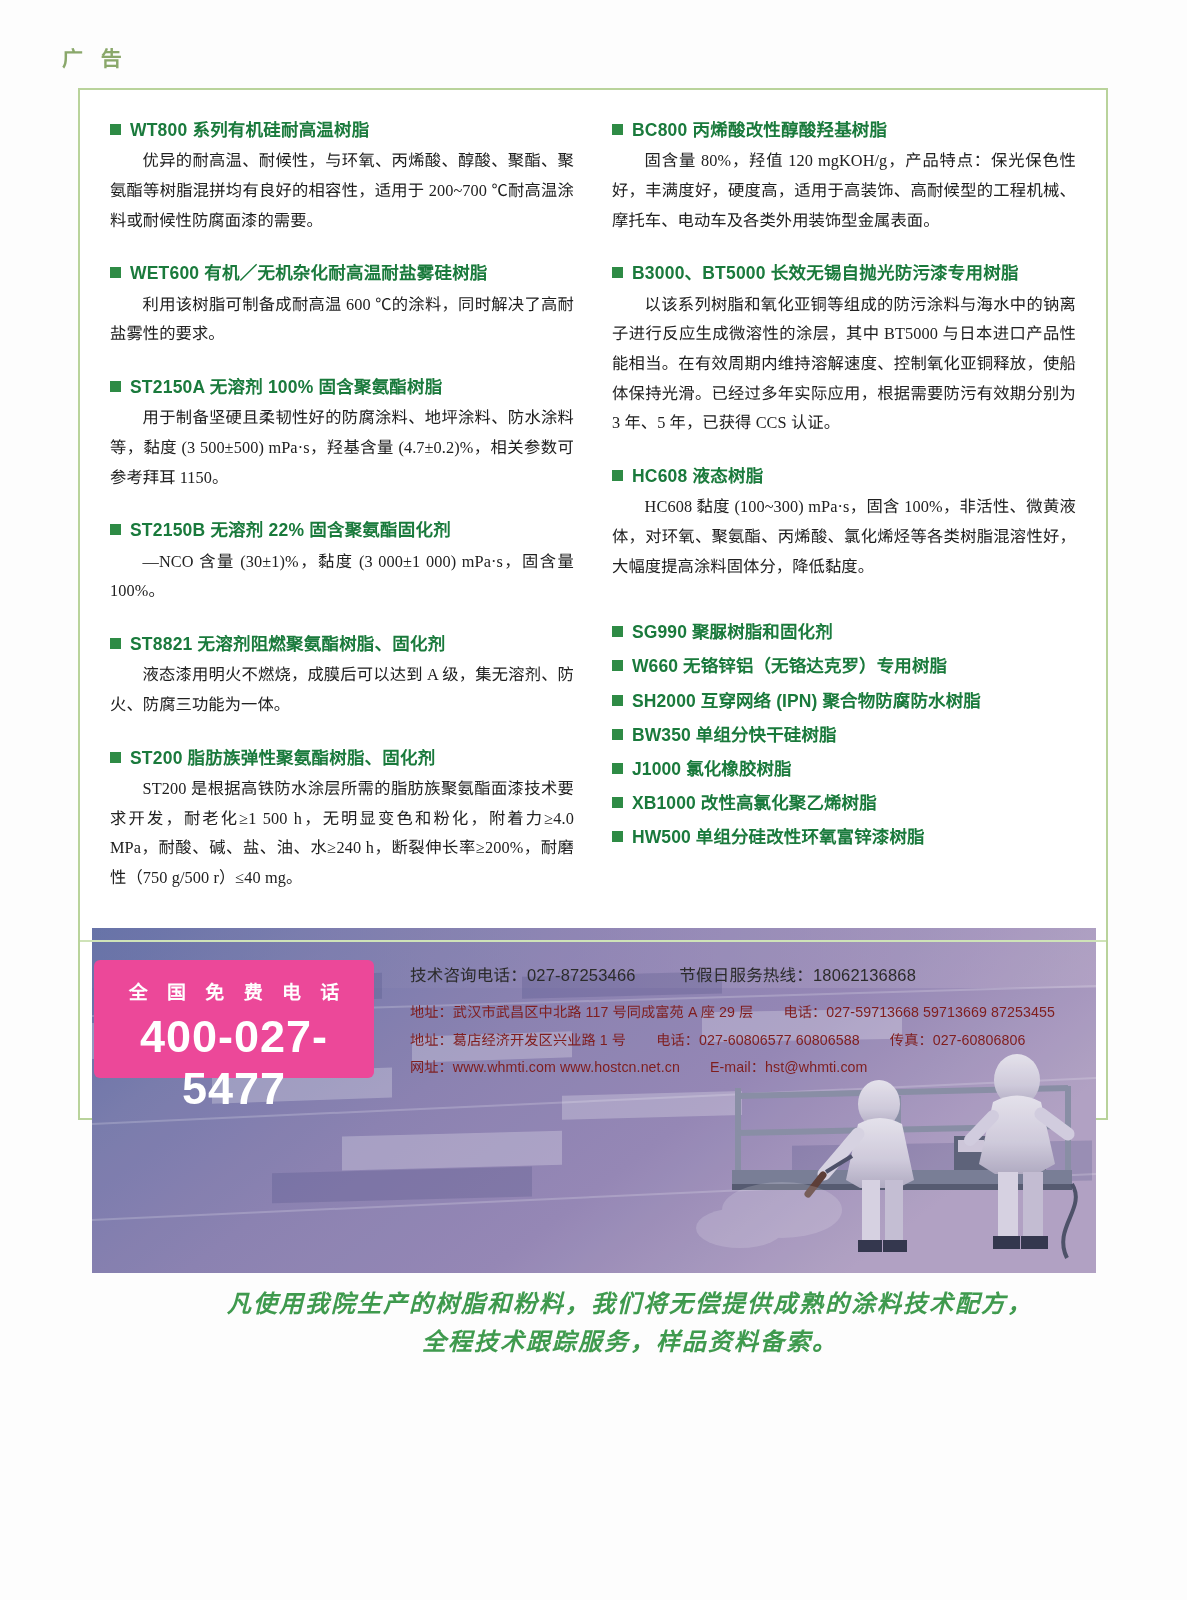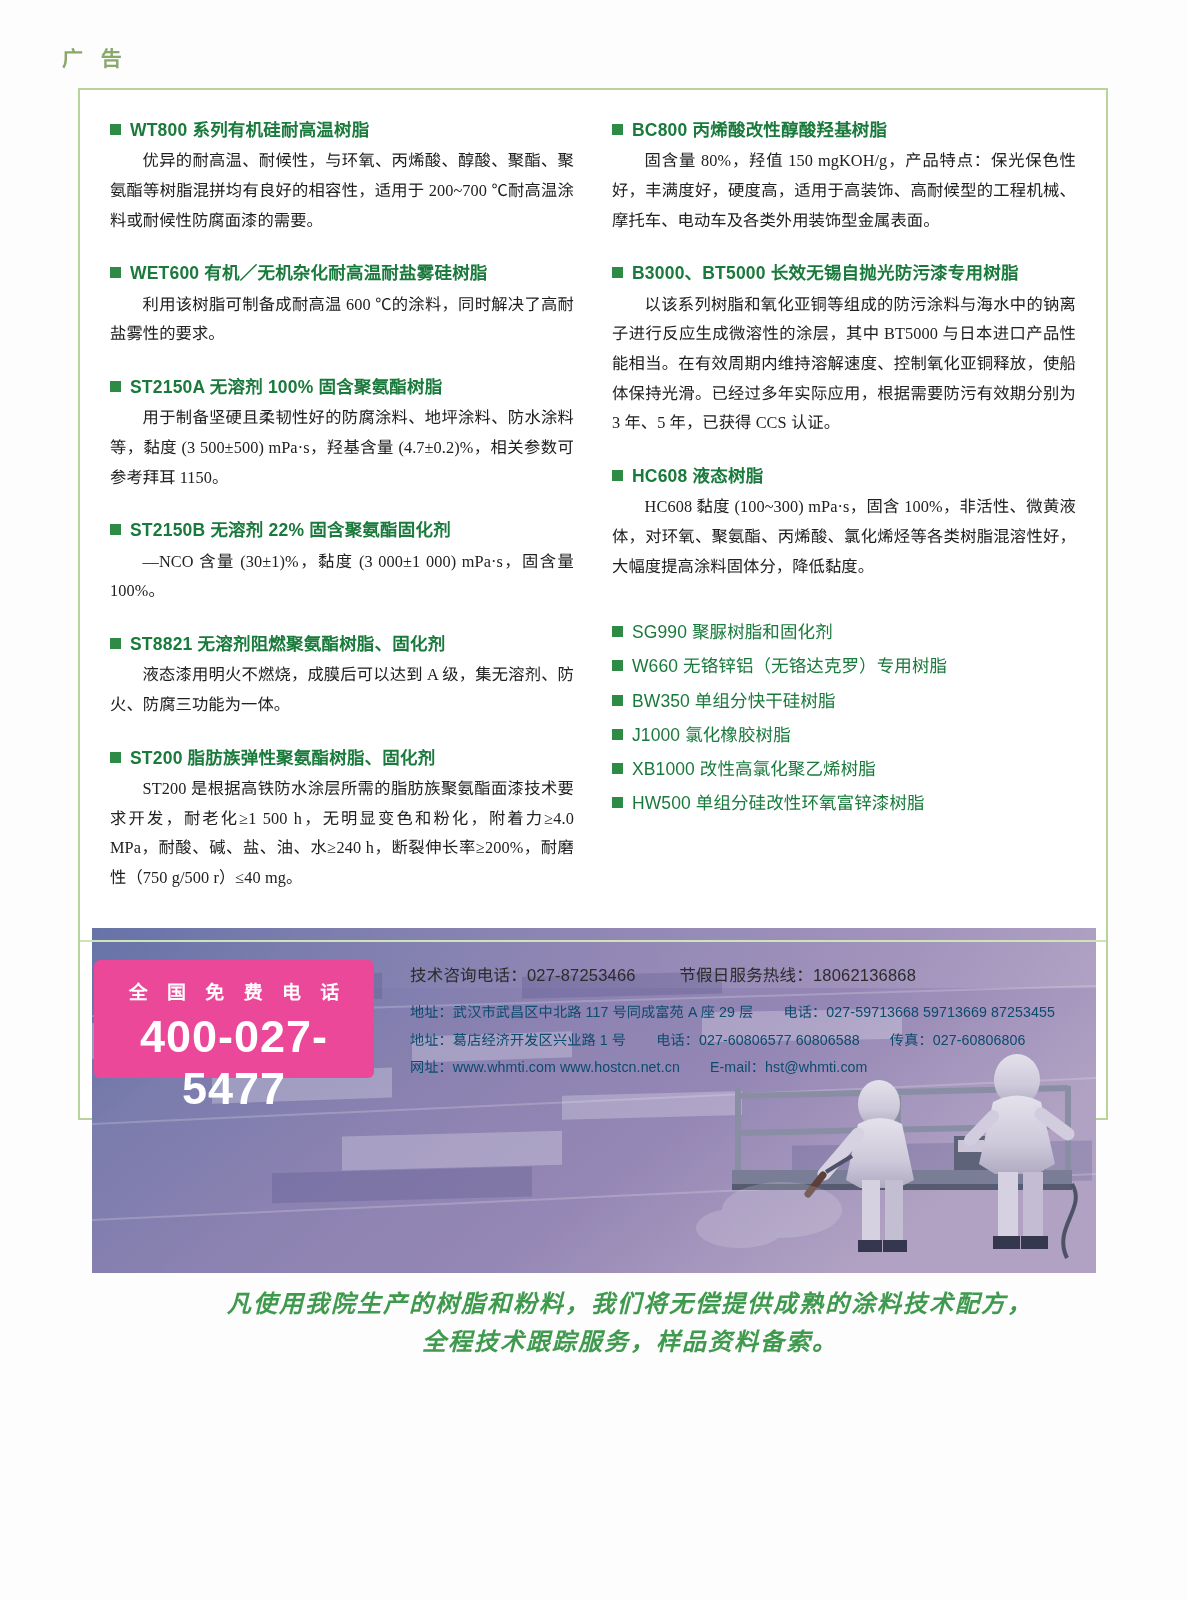--- a/index.html
+++ b/index.html
@@ -81,21 +81,21 @@
     margin-top: 3px;
     text-indent: 2em;
     letter-spacing: .1px;
     font-family: Liberation Serif, serif;
   }
   .simple-list {
     margin-top: 4px;
   }
   .simple-item {
     font-size: 17.5px;
-    font-weight: normal;
+    font-weight: bold;
     color: #1a7a3c;
     line-height: 1.95;
     letter-spacing: .1px;
   }
   .simple-item .sq {
     display: inline-block;
     width: 11px;
     height: 11px;
     background: #2e8b45;
     margin-right: 9px;
@@ -173,21 +173,21 @@
   .contact-top {
     font-size: 16.5px;
     margin-bottom: 13px;
     letter-spacing: .2px;
   }
   .contact-top .gap { display: inline-block; width: 34px; }
   .contact-line {
     font-size: 14.2px;
     line-height: 1.95;
     letter-spacing: .1px;
-    color: #0c4a6e;
+    color: #7f1d1d;
   }
   .contact-line .gap { display: inline-block; width: 22px; }
 </style>
 </head>
 <body>
 
 <div class="page">
 
   <div class="ad-tag">广 告</div>
 
@@ -226,36 +226,37 @@
           <div class="ent-head"><span class="sq"></span><span>ST200 脂肪族弹性聚氨酯树脂、固化剂</span></div>
           <div class="ent-body">ST200 是根据高铁防水涂层所需的脂肪族聚氨酯面漆技术要求开发，耐老化≥1 500 h，无明显变色和粉化，附着力≥4.0 MPa，耐酸、碱、盐、油、水≥240 h，断裂伸长率≥200%，耐磨性（750 g/500 r）≤40 mg。</div>
         </div>
 
       </div>
 
       <div class="col">
 
         <div class="entry">
           <div class="ent-head"><span class="sq"></span><span>BC800 丙烯酸改性醇酸羟基树脂</span></div>
-          <div class="ent-body">固含量 80%，羟值 150 mgKOH/g，产品特点：保光保色性好，丰满度好，硬度高，适用于高装饰、高耐候型的工程机械、摩托车、电动车及各类外用装饰型金属表面。</div>
+          <div class="ent-body">固含量 80%，羟值 120 mgKOH/g，产品特点：保光保色性好，丰满度好，硬度高，适用于高装饰、高耐候型的工程机械、摩托车、电动车及各类外用装饰型金属表面。</div>
         </div>
 
         <div class="entry">
           <div class="ent-head"><span class="sq"></span><span>B3000、BT5000 长效无锡自抛光防污漆专用树脂</span></div>
           <div class="ent-body">以该系列树脂和氧化亚铜等组成的防污涂料与海水中的钠离子进行反应生成微溶性的涂层，其中 BT5000 与日本进口产品性能相当。在有效周期内维持溶解速度、控制氧化亚铜释放，使船体保持光滑。已经过多年实际应用，根据需要防污有效期分别为 3 年、5 年，已获得 CCS 认证。</div>
         </div>
 
         <div class="entry">
           <div class="ent-head"><span class="sq"></span><span>HC608 液态树脂</span></div>
           <div class="ent-body">HC608 黏度 (100~300) mPa·s，固含 100%，非活性、微黄液体，对环氧、聚氨酯、丙烯酸、氯化烯烃等各类树脂混溶性好，大幅度提高涂料固体分，降低黏度。</div>
         </div>
 
         <div class="simple-list" style="margin-top:34px;">
           <div class="simple-item"><span class="sq"></span><span>SG990 聚脲树脂和固化剂</span></div>
           <div class="simple-item"><span class="sq"></span><span>W660 无铬锌铝（无铬达克罗）专用树脂</span></div>
+          <div class="simple-item"><span class="sq"></span><span>SH2000 互穿网络 (IPN) 聚合物防腐防水树脂</span></div>
           <div class="simple-item"><span class="sq"></span><span>BW350 单组分快干硅树脂</span></div>
           <div class="simple-item"><span class="sq"></span><span>J1000 氯化橡胶树脂</span></div>
           <div class="simple-item"><span class="sq"></span><span>XB1000 改性高氯化聚乙烯树脂</span></div>
           <div class="simple-item"><span class="sq"></span><span>HW500 单组分硅改性环氧富锌漆树脂</span></div>
         </div>
 
       </div>
     </div>
 
     <div class="photo">

